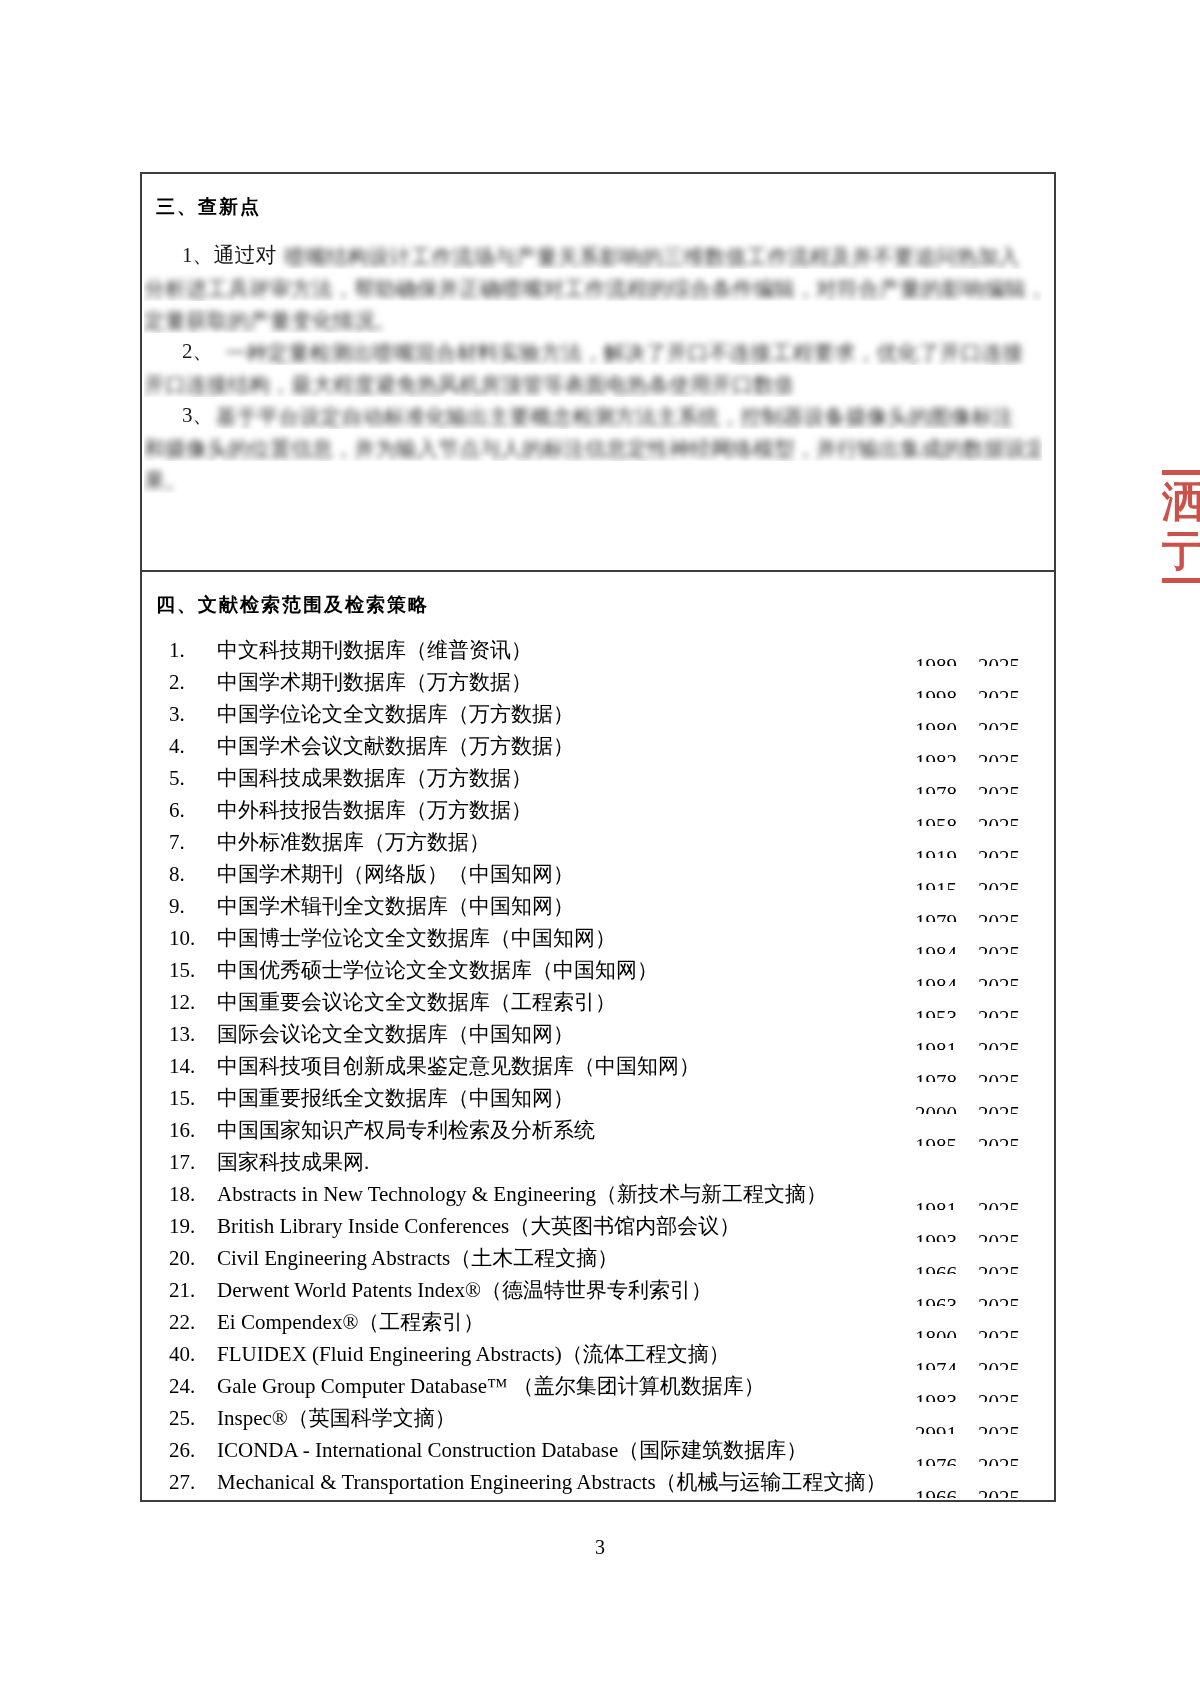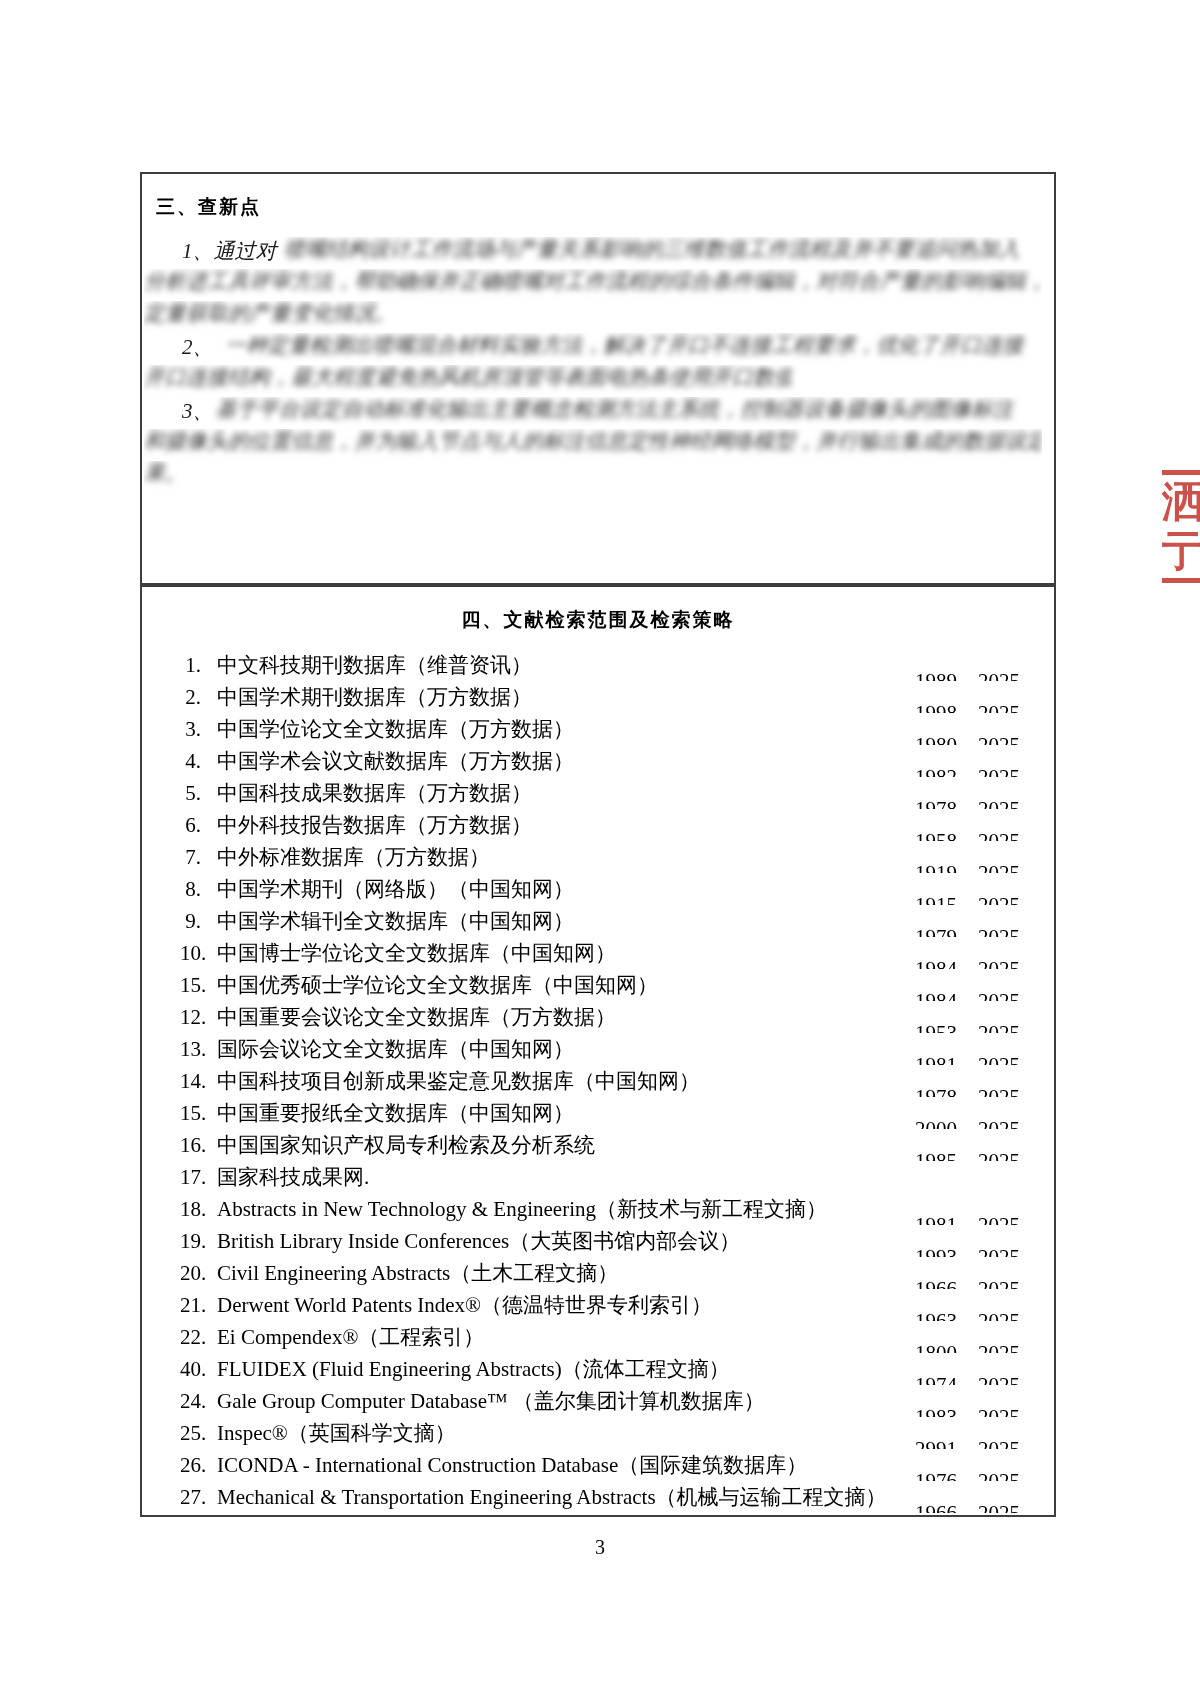--- a/index.html
+++ b/index.html
@@ -16,42 +16,41 @@
   
   .box{
     position:absolute;
     left:140px;
     width:916px;
     border:2px solid #3d3d3d;
     box-sizing:border-box;
     background:#fff;
   }
   .box1{top:172px;height:413px;}
-  .box2{top:585px;height:932px;text-align:center;}
+  .box2{top:570px;height:932px;}
 
   
   .sec-title{
     font-family:"Liberation Sans","DejaVu Sans",sans-serif;
     font-weight:bold;
     font-size:19px;
     line-height:30px;
     margin:18px 14px 0 14px;
     letter-spacing:2px;
     color:#000;
   }
 
   
   .paras{margin-top:15px;padding:0 12px 0 2px;}
   .pline{
     height:32px;
     display:flex;
-    align-items:flex-start;
+    align-items:flex-end;
     white-space:nowrap;
     overflow:hidden;
-    font-style:italic;
   }
   .pline.indent{padding-left:38px;}
   .lead{
     font-size:21px;
     color:#1a1a1a;
     flex:0 0 auto;
   }
   .blur{
     display:inline-block;
     height:24px;
@@ -222,21 +221,21 @@
   </div>
 
   <div class="db-row">
     <span class="db-num">15.</span>
     <span class="db-name">中国优秀硕士学位论文全文数据库（中国知网）</span>
     <span class="db-years">1984—2025</span>
   </div>
 
   <div class="db-row">
     <span class="db-num">12.</span>
-    <span class="db-name">中国重要会议论文全文数据库（万方数据）</span>
+    <span class="db-name">中国重要会议论文全文数据库（工程索引）</span>
     <span class="db-years">1953—2025</span>
   </div>
 
   <div class="db-row">
     <span class="db-num">13.</span>
     <span class="db-name">国际会议论文全文数据库（中国知网）</span>
     <span class="db-years">1981—2025</span>
   </div>
 
   <div class="db-row">

